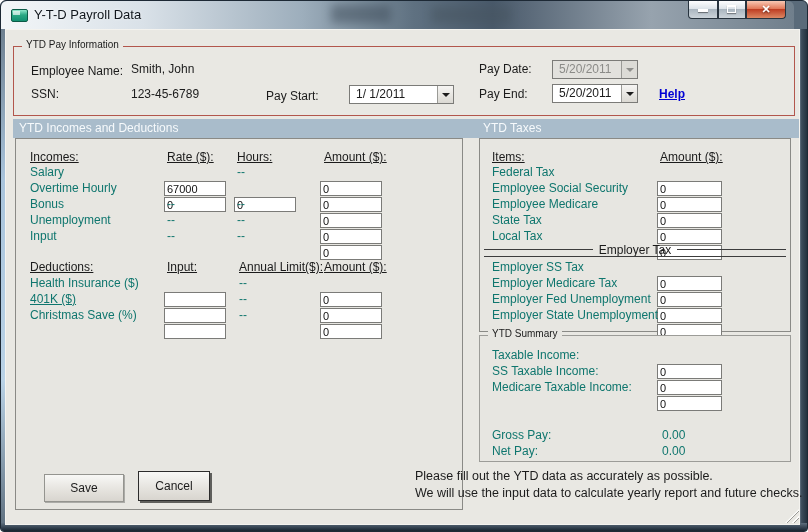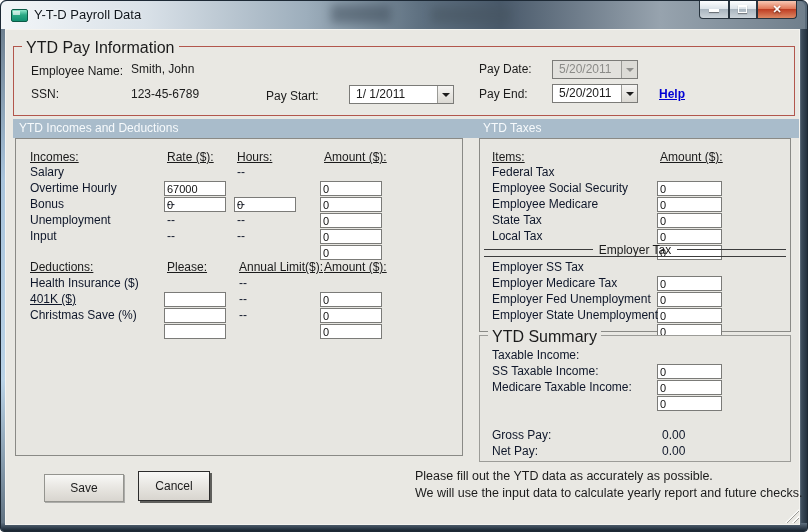--- a/index.html
+++ b/index.html
@@ -8,21 +8,21 @@
 
   .window {
     position:relative; width:808px; height:532px; overflow:hidden;
     border-radius:6px 6px 4px 4px;
     background:#5a6b7a;
     border:1px solid #1d2935;
     font-family:"Liberation Sans", sans-serif;
   }
   
   .titlebar {
-    position:absolute; left:0; top:0; right:2px; height:28px;
+    position:absolute; left:0; top:0; right:13px; height:28px;
     background:linear-gradient(to right,#f3f6f8 0%,#d9e1e8 18%,#9daebc 38%,#5f7181 52%,#49596a 62%,#97a3ae 82%,#707f8c 100%);
     border-radius:6px 6px 0 0;
   }
   .titlebar .smudge { position:absolute; filter:blur(5px); opacity:.5; }
   .frame-left { position:absolute; left:0; top:28px; bottom:0; width:4px;
     background:linear-gradient(to bottom,#6d7f8f,#a9c4dc 30%,#b9d2e6 70%,#5c6d7c); }
   .frame-right { position:absolute; right:0; top:28px; bottom:0; width:9px;
     background:linear-gradient(to right,#8fa0ae,#3c4c5b 40%,#24323f); }
   .frame-bottom { position:absolute; left:0; right:0; bottom:0; height:8px;
     background:linear-gradient(to bottom,#5d6e7d,#2b3947 70%,#17232e); }
@@ -46,21 +46,21 @@
   .glyph-close { position:absolute; left:0; right:0; top:2px; text-align:center;
     color:#fff; font-size:11px; font-weight:bold; text-shadow:0 1px 2px rgba(0,0,0,.5); }
 
   .client { position:absolute; left:4px; top:28px; width:795px; height:496px;
     background:#e9e8e3; box-shadow:inset 0 0 0 1px #f4f3ef; }
 
   
   .groupbox { position:absolute; border:1px solid; }
   .gb-red { left:8px; top:17px; width:782px; height:70px; border-color:#b2564c; }
   .gb-sum { left:474px; top:306px; width:312px; height:127px; border-color:#9c9c98; background:#e7e6e1; }
-  .legend { position:absolute; top:-8px; left:8px; background:#e9e8e3; padding:0 4px; font-size:16px; color:#1b1b1b; white-space:nowrap; }
+  .legend { position:absolute; top:-8px; left:8px; background:#e9e8e3; padding:0 4px; font-size:10px; color:#1b1b1b; white-space:nowrap; }
   .gb-sum .legend { background:#e7e6e1; }
 
   .lbl { position:absolute; font-size:12px; color:#1b1b1b; white-space:nowrap; line-height:15px; }
   .val { position:absolute; font-size:12px; color:#1b1b1b; white-space:nowrap; line-height:15px; }
   .u { text-decoration:underline; }
 
   
   .combo { position:absolute; height:19px; background:#fff; border:1px solid #7b7b78; display:flex; align-items:stretch; }
   .combo .cval { flex:1; font-size:12px; line-height:17px; padding-left:6px; color:#1b1b1b; white-space:nowrap; overflow:hidden; }
   .combo .cbtn { width:16px; background:linear-gradient(#f6f5f3,#dbd9d3); border-left:1px solid #9a9a96;
@@ -71,25 +71,25 @@
   .combo.disabled .cbtn { background:#dcdbd6; }
   .combo.disabled .arr { border-top-color:#8f8f8c; }
 
   .help-link { position:absolute; font-size:12px; color:#0000d4; text-decoration:underline; cursor:pointer; font-weight:bold;}
 
   
   .band { position:absolute; left:8px; top:90px; width:786px; height:19px; background:#a9bccb; }
   .band span { position:absolute; top:2px; font-size:12px; color:#f7fafc; white-space:nowrap; }
 
   .panel { position:absolute; background:#e7e6e1; border:1px solid #8a8a86; }
-  .panel-left  { left:10px;  top:109px; width:448px; height:318px; }
+  .panel-left  { left:10px;  top:109px; width:448px; height:372px; }
   .panel-taxes { left:474px; top:109px; width:312px; height:194px; }
 
   .r { position:absolute; left:0; right:0; height:16px; }
-  .r span { position:absolute; top:0; font-size:12px; line-height:15px; color:#0f172a; white-space:nowrap; }
+  .r span { position:absolute; top:0; font-size:12px; line-height:15px; color:#0f766e; white-space:nowrap; }
   .hdr { position:absolute; font-size:12px; color:#1b1b1b; text-decoration:underline; white-space:nowrap; }
 
   .tin { position:absolute; top:16px; height:15px; border:1px solid #7b7b78; background:#fff;
     font-family:"Liberation Sans", sans-serif; font-size:11px; padding:0 2px; color:#111; }
   .w62 { width:62px; } .w65 { width:65px; }
 
   
   .cl-lbl  { left:14px; }
   .ci-rate { left:148px; } .ct-rate { left:151px; }
   .ci-hrs  { left:218px; } .ct-hrs  { left:221px; }
@@ -211,21 +211,21 @@
         <input class="tin w62 ci-amt" value="0" style="">
       </div>
       <div class="r" style="top:90px;">
         <span class="cl-lbl">Input</span>
         <span class="ct-rate">--</span>
         <span class="ct-hrs">--</span>
         <input class="tin w62 ci-amt" value="0" style="">
       </div>
 
       <span class="hdr" style="left:14px;top:121px;">Deductions:</span>
-      <span class="hdr" style="left:151px;top:121px;">Please:</span>
+      <span class="hdr" style="left:151px;top:121px;">Input:</span>
       <span class="hdr" style="left:223px;top:121px;">Annual Limit($):</span>
       <span class="hdr" style="left:308px;top:121px;">Amount ($):</span>
 
       <div class="r" style="top:137px;">
         <span class="cl-lbl">Health Insurance  ($)</span>
         <input class="tin w62 ci-rate" value="" style="">
         <span class="ct-lim">--</span>
         <input class="tin w62 ci-amt" value="0" style="">
       </div>
       <div class="r" style="top:153px;">

